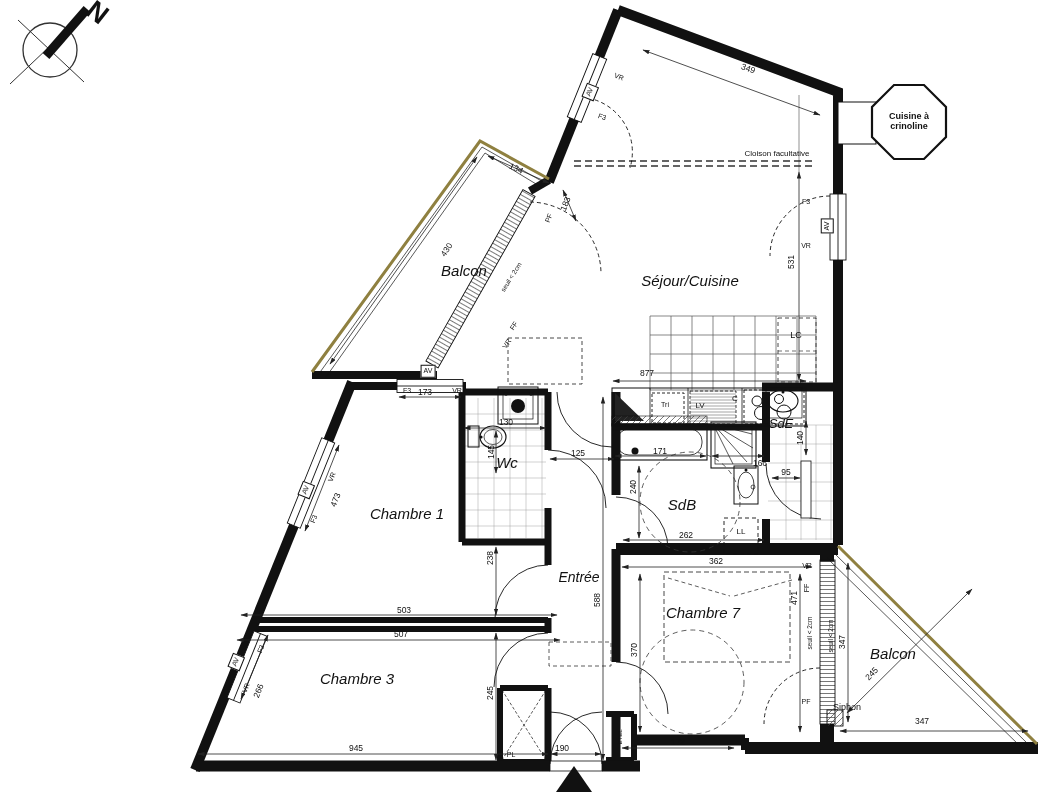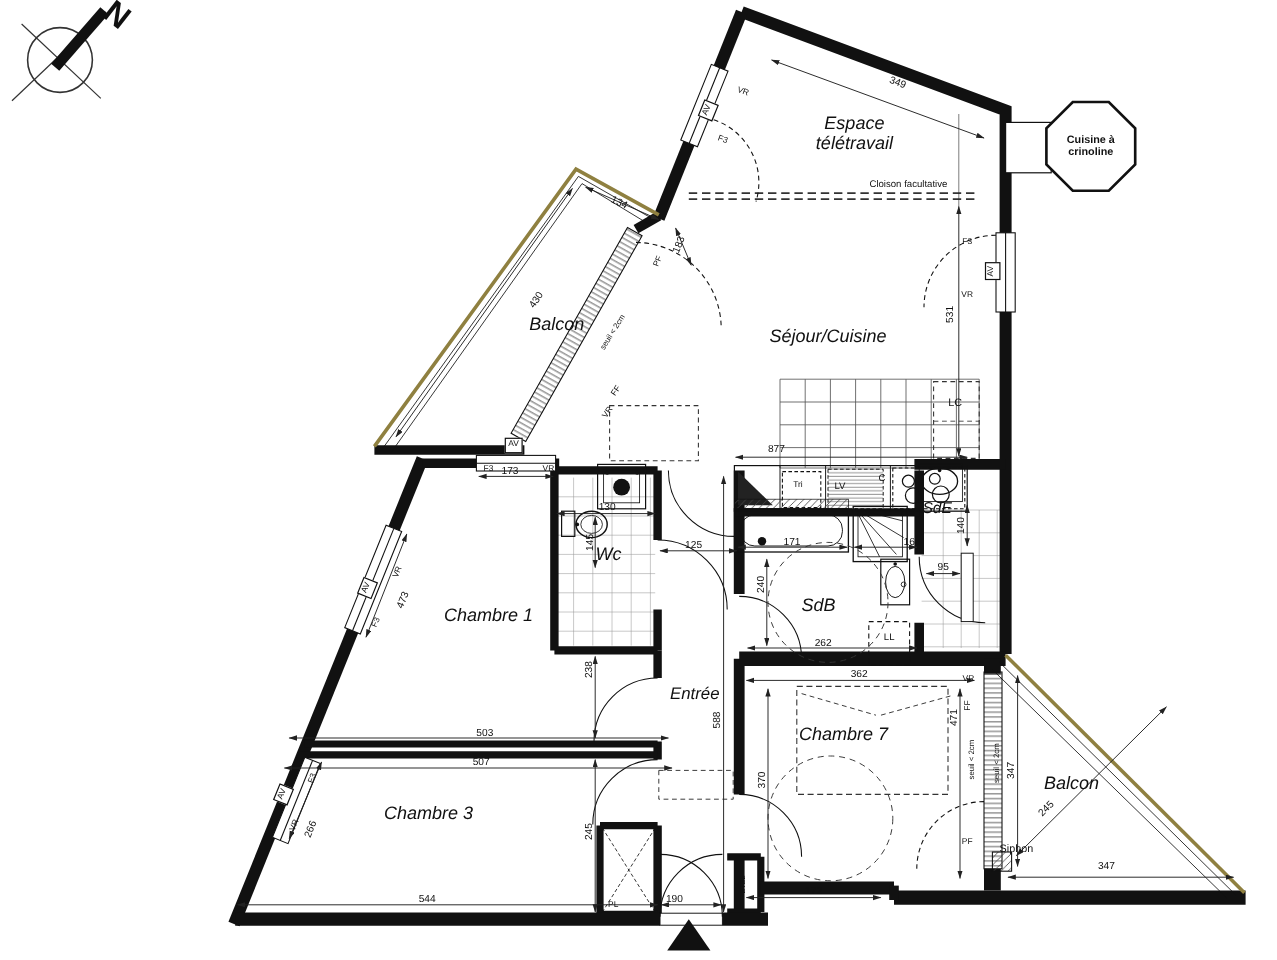--- a/index.html
+++ b/index.html
@@ -266,34 +266,33 @@
       <line x1="563" y1="190" x2="576" y2="221"></line>
       <line x1="848" y1="563" x2="848" y2="722"></line>
       <line x1="840" y1="731" x2="1028" y2="731"></line>
       <line x1="847" y1="713" x2="972" y2="589"></line>
     </g>
   </g>
 </svg>
 
 <span class="lbl north" style="left:97px;top:13px;--r:38deg">N</span>
 
-<span class="lbl room wrap" style="left:712px;top:112px;width:110px">Espace télétravail</span>
 <span class="lbl room" style="left:690px;top:281px">Séjour/Cuisine</span>
 <span class="lbl room" style="left:464px;top:271px">Balcon</span>
 <span class="lbl room" style="left:893px;top:654px">Balcon</span>
 <span class="lbl room" style="left:703px;top:613px">Chambre 7</span>
 <span class="lbl room" style="left:407px;top:514px">Chambre 1</span>
 <span class="lbl room" style="left:357px;top:679px">Chambre 3</span>
 <span class="lbl room-sm" style="left:579px;top:578px;font-size:14px">Entrée</span>
 <span class="lbl room" style="left:507px;top:463px">Wc</span>
 <span class="lbl room" style="left:682px;top:505px">SdB</span>
 <span class="lbl room-sm" style="left:781px;top:424px">SdE</span>
 
 <span class="lbl oct wrap" style="left:909px;top:122px;width:58px">Cuisine à crinoline</span>
-<span class="lbl note" style="left:757px;top:154px">Cloison facultative</span>
+<span class="lbl note" style="left:777px;top:154px">Cloison facultative</span>
 <span class="lbl note-sm" style="left:511px;top:277px;--r:-58deg">seuil &lt; 2cm</span>
 <span class="lbl note-sm" style="left:810px;top:633px;--r:-90deg">seuil &lt; 2cm</span>
 <span class="lbl note-sm" style="left:831px;top:636px;--r:-90deg">seuil &lt; 2cm</span>
 <span class="lbl fix" style="left:847px;top:708px">Siphon</span>
 
 <span class="lbl fix" style="left:796px;top:336px">LC</span>
 <span class="lbl fix-sm" style="left:665px;top:405px">Tri</span>
 <span class="lbl fix" style="left:700px;top:406px;font-size:8px">LV</span>
 <span class="lbl fix" style="left:735px;top:399px;font-size:8px">C</span>
 <span class="lbl fix" style="left:741px;top:532px;font-size:8px">LL</span>
@@ -331,31 +330,31 @@
 <span class="lbl dim" style="left:748px;top:69px;--r:20deg">349</span>
 <span class="lbl dim" style="left:792px;top:262px;--r:-90deg">531</span>
 <span class="lbl dim" style="left:516px;top:169px;--r:25deg">134</span>
 <span class="lbl dim" style="left:447px;top:250px;--r:-56deg">430</span>
 <span class="lbl dim" style="left:566px;top:204px;--r:-68deg">183</span>
 <span class="lbl dim" style="left:425px;top:393px">173</span>
 <span class="lbl dim" style="left:336px;top:500px;--r:-68deg">473</span>
 <span class="lbl dim" style="left:259px;top:691px;--r:-68deg">266</span>
 <span class="lbl dim" style="left:404px;top:611px">503</span>
 <span class="lbl dim" style="left:401px;top:635px">507</span>
-<span class="lbl dim" style="left:356px;top:749px">544</span>
+<span class="lbl dim" style="left:356px;top:749px">945</span>
 <span class="lbl dim" style="left:491px;top:558px;--r:-90deg">238</span>
 <span class="lbl dim" style="left:492px;top:452px;--r:-90deg">145</span>
 <span class="lbl dim" style="left:506px;top:423px">130</span>
 <span class="lbl dim" style="left:578px;top:454px">125</span>
 <span class="lbl dim" style="left:598px;top:600px;--r:-90deg">588</span>
 <span class="lbl dim" style="left:562px;top:749px">190</span>
 <span class="lbl dim" style="left:491px;top:693px;--r:-90deg">245</span>
 <span class="lbl dim" style="left:647px;top:374px">877</span>
 <span class="lbl dim" style="left:660px;top:452px">171</span>
-<span class="lbl dim" style="left:760px;top:452px">166</span>
+<span class="lbl dim" style="left:760px;top:464px">166</span>
 <span class="lbl dim" style="left:801px;top:438px;--r:-90deg">140</span>
 <span class="lbl dim" style="left:786px;top:473px">95</span>
 <span class="lbl dim" style="left:634px;top:487px;--r:-90deg">240</span>
 <span class="lbl dim" style="left:686px;top:536px">262</span>
 <span class="lbl dim" style="left:716px;top:562px">362</span>
 <span class="lbl dim" style="left:635px;top:650px;--r:-90deg">370</span>
 <span class="lbl dim" style="left:795px;top:598px;--r:-90deg">471</span>
 <span class="lbl dim" style="left:678px;top:743px">172</span>
 <span class="lbl dim" style="left:843px;top:642px;--r:-90deg">347</span>
 <span class="lbl dim" style="left:922px;top:722px">347</span>

